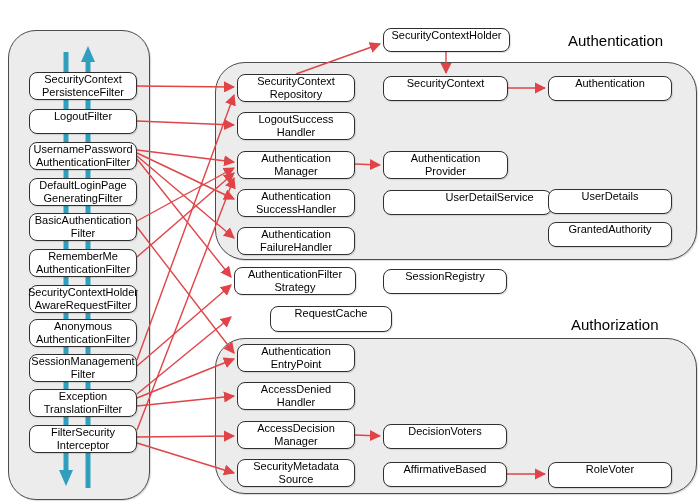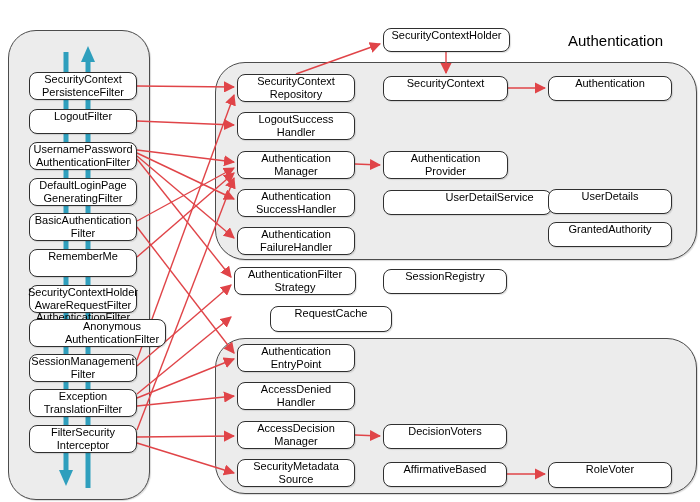--- a/index.html
+++ b/index.html
@@ -24,20 +24,21 @@
 <body>
 
 <div class="canvas">
 
 
   <div class="section" id="filter-chain"></div>
   <div class="section" id="auth-section"></div>
   <div class="section" id="authz-section"></div>
 
   <div class="section-label" id="auth-label">Authentication</div>
+  <div class="section-label" id="authz-label">Authorization</div>
 
   <svg id="edge-layer" width="700" height="502">
     <defs>
       <marker id="ah" viewBox="0 0 10 10" refX="9" refY="5" markerWidth="8" markerHeight="8" orient="auto-start-reverse">
         <path id="ah-path" d="M0,0 L10,5 L0,10 z" fill="#e04448"></path>
       </marker>
     </defs>
     <g id="flow-group">
         <line x1="66" y1="52" x2="66" y2="470" stroke="#2f9fbd" stroke-width="5"></line>
         <polygon points="59,470 73,470 66,486" fill="#2f9fbd"></polygon>
@@ -85,29 +86,29 @@
         <div>AuthenticationFilter</div>
       </div>
       <div class="node" style="left: 29px; top: 178px; width: 106px; height: 26px;">
         <div>DefaultLoginPage</div>
         <div>GeneratingFilter</div>
       </div>
       <div class="node" style="left: 29px; top: 213px; width: 106px; height: 26px;">
         <div>BasicAuthentication</div>
         <div>Filter</div>
       </div>
-      <div class="node" style="left: 29px; top: 249px; width: 106px; height: 26px; gap: 48px;">
+      <div class="node" style="left: 29px; top: 249px; width: 106px; height: 26px;">
         <div>RememberMe</div>
         <div>AuthenticationFilter</div>
       </div>
       <div class="node" style="left: 29px; top: 285px; width: 106px; height: 26px;">
         <div>SecurityContextHolder</div>
         <div>AwareRequestFilter</div>
       </div>
-      <div class="node" style="left: 29px; top: 319px; width: 106px; height: 26px; padding-left: 29px;">
+      <div class="node" style="left: 29px; top: 319px; width: 106px; height: 26px;">
         <div>Anonymous</div>
         <div>AuthenticationFilter</div>
       </div>
       <div class="node" style="left: 29px; top: 354px; width: 106px; height: 26px;">
         <div>SessionManagement</div>
         <div>Filter</div>
       </div>
       <div class="node" style="left: 29px; top: 389px; width: 106px; height: 26px;">
         <div>Exception</div>
         <div>TranslationFilter</div>

